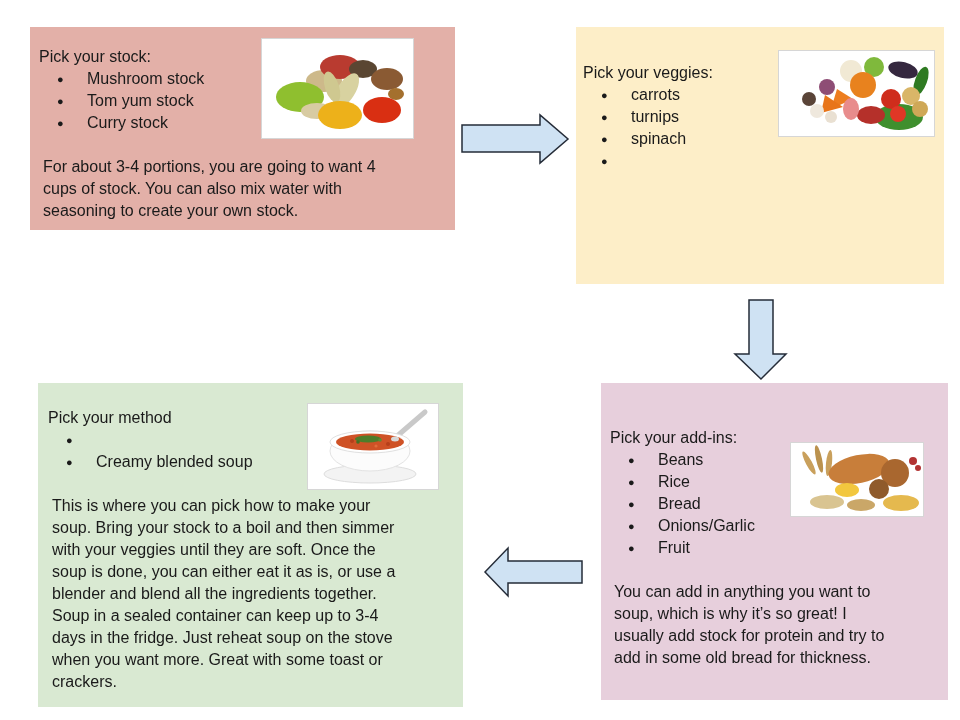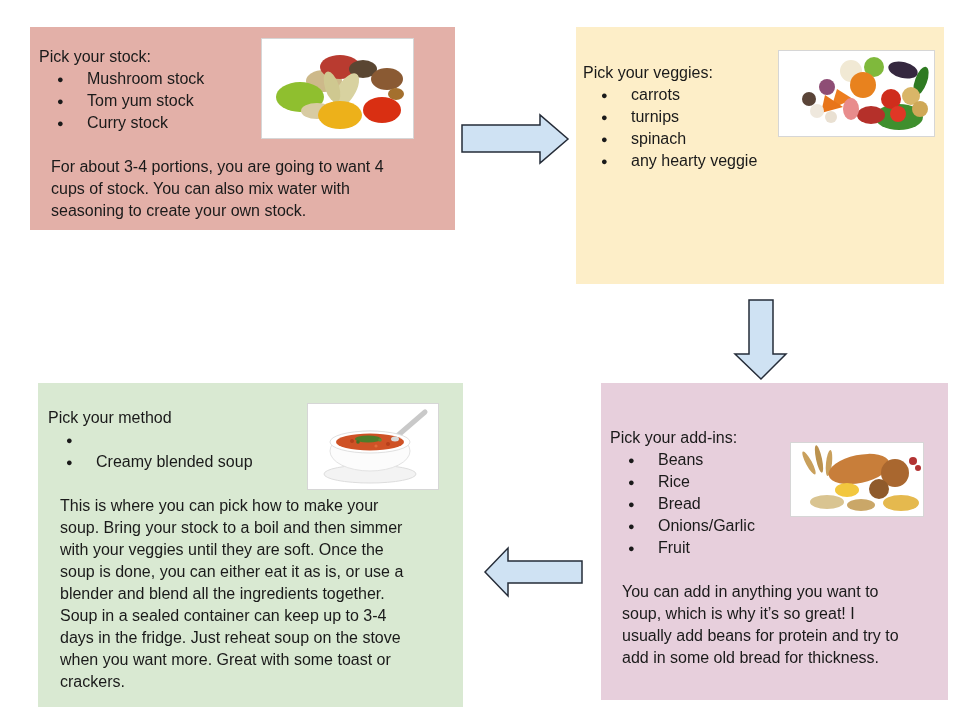--- a/index.html
+++ b/index.html
@@ -27,21 +27,21 @@
     margin: 0;
     padding: 0 0 0 18px;
   }
   ul.blist li { display: flex; }
   .bullet {
     flex: 0 0 30px;
     font-size: 11px;
     line-height: 22px;
   }
   .para {
-    margin: 22px 0 0 12px;
+    margin: 22px 0 0 4px;
     white-space: pre-line;
   }
   .imgwrap {
     position: absolute;
     background: #ffffff;
     border: 1px solid #d6d6d6;
     overflow: hidden;
   }
   .imgwrap svg { display: block; }
   .arrow { position: absolute; }
@@ -133,21 +133,20 @@
       <li>
           <span class="bullet">●</span>
           <span>turnips</span>
         </li>
       <li>
           <span class="bullet">●</span>
           <span>spinach</span>
         </li>
       <li>
           <span class="bullet">●</span>
-          <span>any hearty veggie</span>
         </li>
     </ul>
   </section>
 
   <section class="box" id="box-addins" style="background-color: rgb(231, 207, 220);">
     <div class="imgwrap" id="img-addins">
       <svg viewBox="0 0 132 73" width="132" height="73">
         <ellipse cx="18" cy="20" rx="3" ry="13" fill="#c9a05c" transform="rotate(-28 18 20)"></ellipse>
         <ellipse cx="28" cy="16" rx="3" ry="14" fill="#bb924e" transform="rotate(-12 28 16)"></ellipse>
         <ellipse cx="38" cy="20" rx="3" ry="13" fill="#c9a05c" transform="rotate(6 38 20)"></ellipse>
@@ -180,21 +179,21 @@
           <span class="bullet">●</span>
           <span>Onions/Garlic</span>
         </li>
       <li>
           <span class="bullet">●</span>
           <span>Fruit</span>
         </li>
     </ul>
     <p class="para">You can add in anything you want to
 soup, which is why it’s so great! I
-usually add beans for protein and try to
+usually add stock for protein and try to
 add in some old bread for thickness.</p>
   </section>
 
   <section class="box" id="box-method" style="background-color: rgb(217, 233, 210);">
     <div class="imgwrap" id="img-method">
       <svg viewBox="0 0 130 85" width="130" height="85">
         <ellipse cx="62" cy="70" rx="46" ry="9" fill="#f3f3f3" stroke="#dddddd" stroke-width="1"></ellipse>
         <ellipse cx="62" cy="47" rx="40" ry="20" fill="#fcfcfc" stroke="#e3e3e3" stroke-width="1"></ellipse>
         <line x1="117" y1="8" x2="88" y2="33" stroke="#c9c9c9" stroke-width="5" stroke-linecap="round"></line>
         <ellipse cx="62" cy="38" rx="40" ry="11" fill="#ffffff" stroke="#e0e0e0" stroke-width="1"></ellipse>

